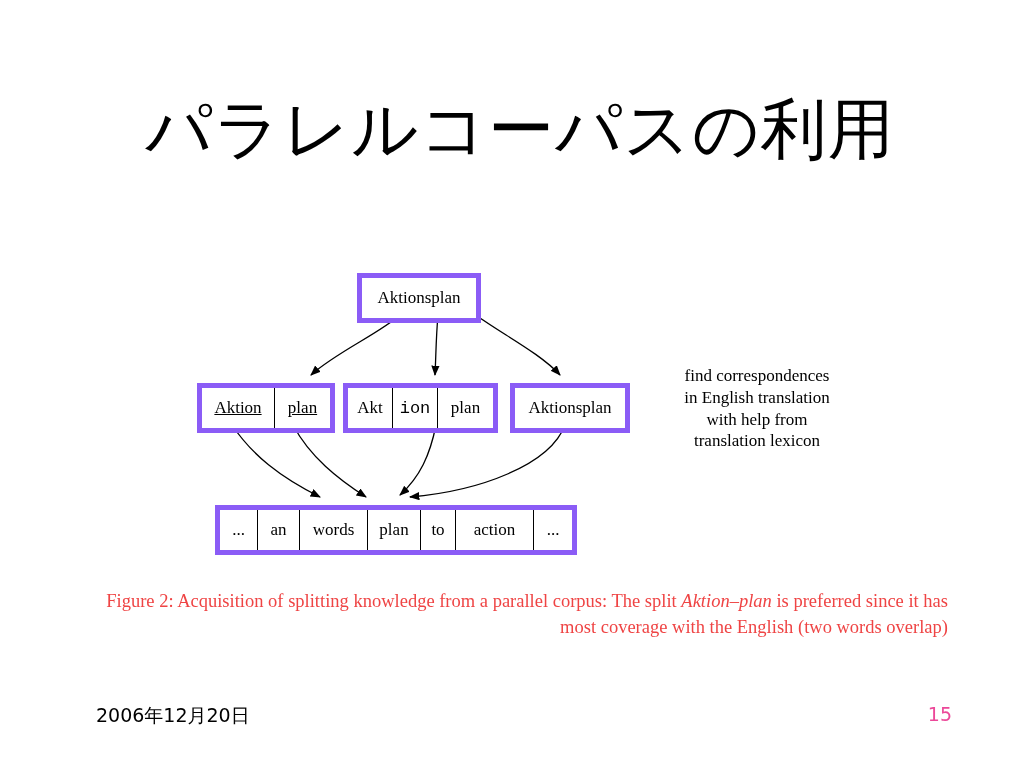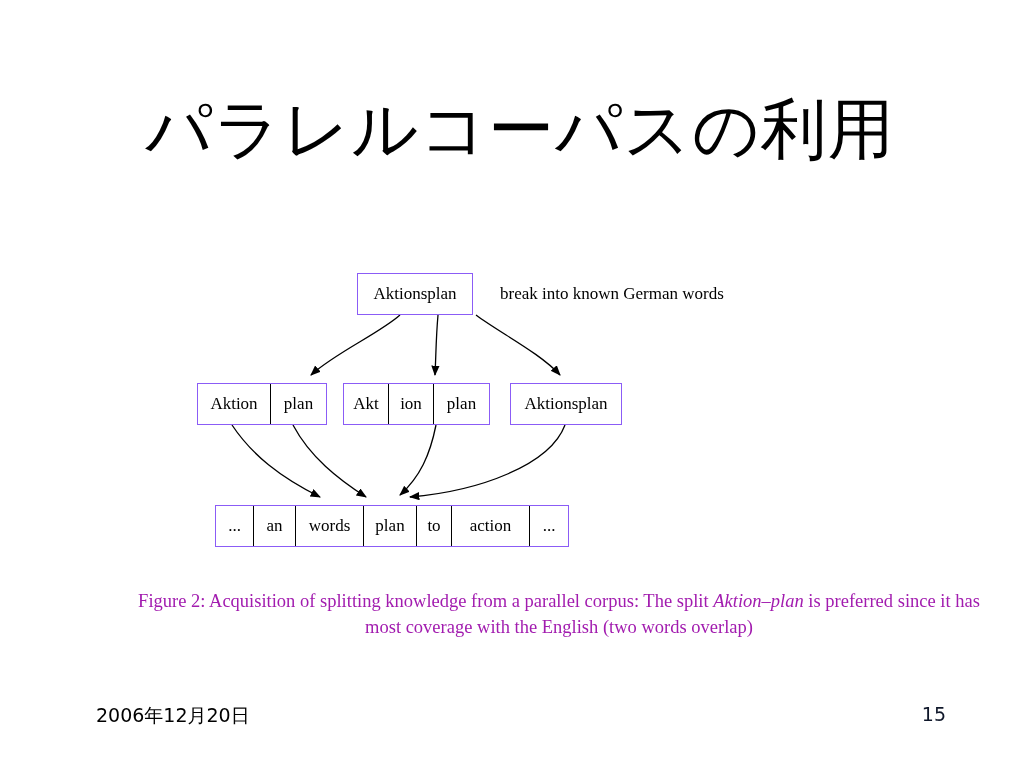--- a/index.html
+++ b/index.html
@@ -37,21 +37,21 @@
     position: absolute;
     left: 80px;
     top: 255px;
     width: 880px;
     height: 400px;
   }
 
   .box-row {
     position: absolute;
     display: flex;
-    border: 1px solid #8b5cf6;
+    border: 5px solid #8b5cf6;
     background: #fff;
   }
   .cell {
     border-right: 1px solid #000;
     font-family: "Liberation Serif", serif;
     font-size: 17px;
     color: #000;
     display: flex;
     align-items: center;
     justify-content: center;
@@ -60,27 +60,27 @@
     padding: 0 8px;
     white-space: nowrap;
   }
   .cell:last-child { border-right: none; }
 
   
   #row-compound { left: 277px; top: 18px; }
   #row-compound .cell { width: 114px; }
 
   
-  #row-split-a { left: 117px; top: 128px; }
+  #row-split-a { left: 117px; top: 128px; text-decoration: underline; }
   #row-split-a .cell.c1 { width: 73px; }
   #row-split-a .cell.c2 { width: 55px; }
 
   #row-split-b { left: 263px; top: 128px; justify-content: space-between; }
   #row-split-b .cell.c1 { width: 45px; }
-  #row-split-b .cell.c2 { width: 45px; }
+  #row-split-b .cell.c2 { width: 45px; font-family: Liberation Mono, monospace; }
   #row-split-b .cell.c3 { width: 55px; }
 
   #row-split-c { left: 430px; top: 128px; }
   #row-split-c .cell.c1 { width: 110px; }
 
   
   #row-english { left: 135px; top: 250px; }
   #row-english .cell.e1 { width: 38px; }
   #row-english .cell.e2 { width: 42px; }
   #row-english .cell.e3 { width: 68px; }
@@ -110,42 +110,41 @@
 
   
   .caption {
     position: absolute;
     left: 88px;
     top: 588px;
     width: 860px;
     font-family: "Liberation Serif", serif;
     font-size: 18.5px;
     line-height: 1.42;
-    color: #a21caf;
-    text-align: center;
-    margin-left: 41px;
+    color: #ef4444;
+    text-align: right;
   }
   .caption em { font-style: italic; }
 
   
   .footer-date {
     position: absolute;
     left: 96px;
     top: 703px;
     font-family: "DejaVu Sans", sans-serif;
     font-size: 19px;
     color: #000;
   }
   .footer-page {
     position: absolute;
-    right: 78px;
+    right: 72px;
     top: 703px;
     font-family: "DejaVu Sans", sans-serif;
     font-size: 19px;
-    color: #0f172a;
+    color: #ec4899;
     margin-left: 35px;
   }
 </style>
 </head>
 <body>
 
 <div class="slide-title">パラレルコーパスの利用</div>
 
 <div class="figure-area">
 
@@ -193,22 +192,27 @@
   <div class="box-row" id="row-english">
     <div class="cell e1">...</div>
     <div class="cell e2">an</div>
     <div class="cell e3">words</div>
     <div class="cell e4">plan</div>
     <div class="cell e5">to</div>
     <div class="cell e6">action</div>
     <div class="cell e7">...</div>
   </div>
 
-  <div class="annot" id="annot-break">break into known German words</div>
-
+
+  <div class="annot" id="annot-find">
+    <div>find correspondences</div>
+    <div>in English translation</div>
+    <div>with help from</div>
+    <div>translation lexicon</div>
+  </div>
 
 </div>
 
 <div class="caption">
   <span>Figure 2:</span><span> Acquisition of splitting knowledge from a parallel corpus:  The split </span><em>Aktion–plan</em><span> is preferred since it has most coverage with the English (two words overlap)</span>
 </div>
 
 <div class="footer-date">2006年12月20日</div>
 <div class="footer-page">15</div>
 

